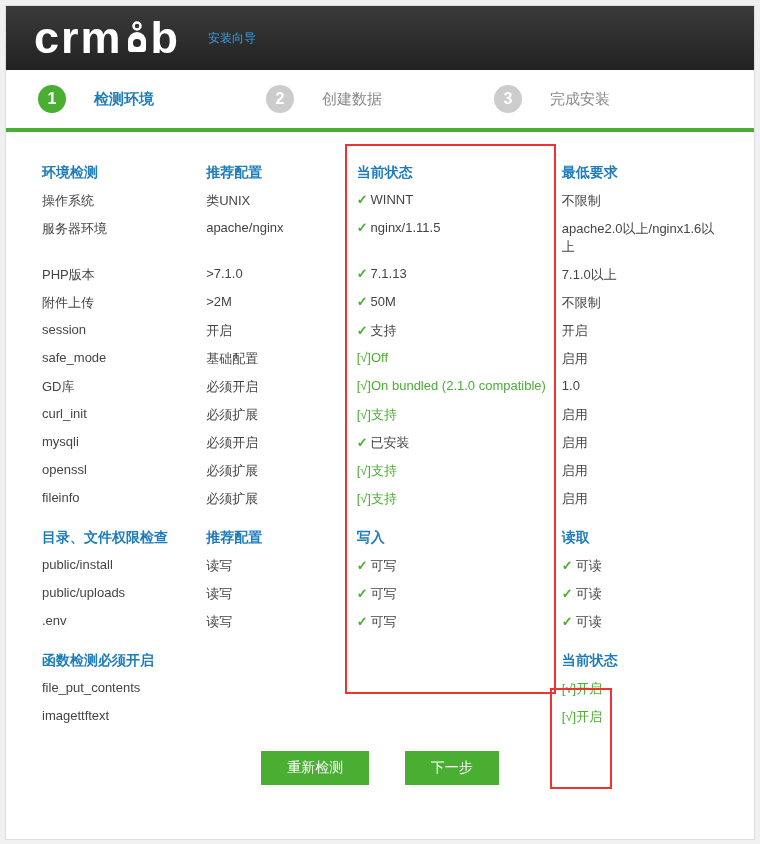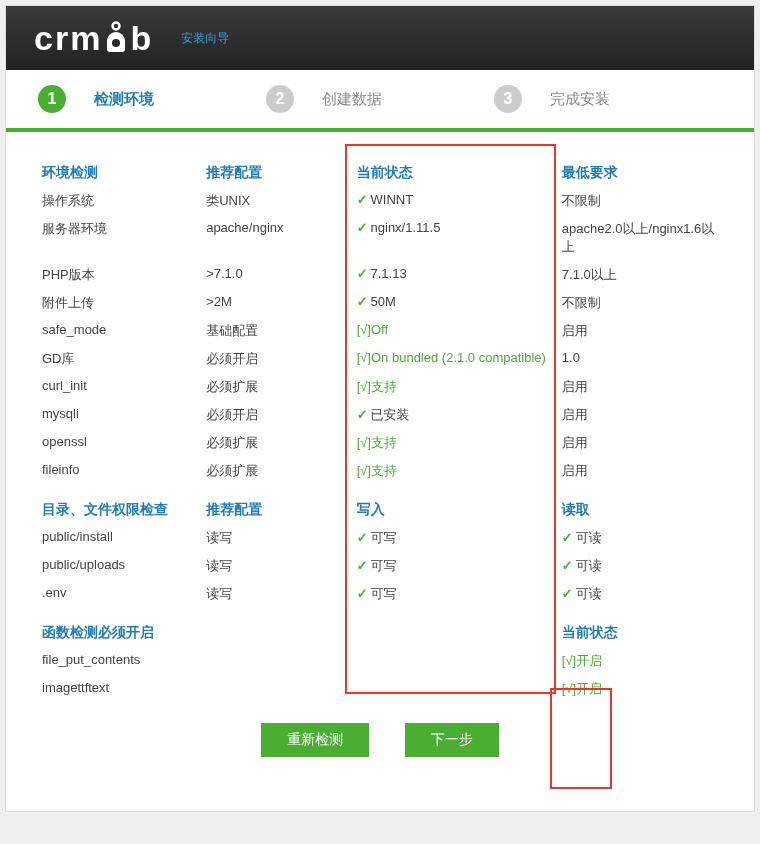--- a/index.html
+++ b/index.html
@@ -1,19 +1,19 @@
 <!DOCTYPE html>
 <html><head>
 <meta charset="utf-8">
 <style>
 * { margin:0; padding:0; box-sizing:border-box; }
 body { background:#f0f0f0; font-family:"Microsoft YaHei",Arial,sans-serif; font-size:13px; color:#444; }
 .wrap { width:750px; margin:5px auto; background:#fff; border:1px solid #ddd; }
 .header { background:linear-gradient(#3a3a3a,#222); height:64px; display:flex; align-items:center; padding-left:28px; }
-.logo { color:#fff; font-size:34px; font-weight:bold; letter-spacing:2px; display:flex; align-items:center; }
+.logo { color:#fff; font-size:45px; font-weight:bold; letter-spacing:2px; display:flex; align-items:center; }
 .logo svg { width:26px; height:34px; margin:0 1px; }
 .title { color:#3b9fe0; font-size:12px; margin-left:28px; }
 .steps { display:flex; height:58px; align-items:center; padding:0 32px; }
 .step { flex:1; display:flex; align-items:center; }
 .step .num { width:28px; height:28px; border-radius:50%; background:#ccc; color:#fff; font-weight:bold; display:flex; align-items:center; justify-content:center; font-size:16px; margin-right:10px; }
 .step.active .num { background:#4aae33; }
 .step .label { color:#888; font-size:15px;margin-left:18px; }
 .step.active .label { color:#1e7cbb; font-weight:bold; }
 .bar { height:4px; background:#4aae33; }
 .content { padding:16px 32px 24px 32px; }
@@ -92,20 +92,26 @@
             <td><span class="check">✓</span><span>7.1.13</span></td>
             <td>7.1.0以上</td>
           </tr>
           <tr>
             <td>附件上传</td>
             <td>&gt;2M</td>
             <td><span class="check">✓</span><span>50M</span></td>
             <td>不限制</td>
           </tr>
           <tr>
+            <td>session</td>
+            <td>开启</td>
+            <td><span class="check">✓</span><span>支持</span></td>
+            <td>开启</td>
+          </tr>
+          <tr>
             <td>safe_mode</td>
             <td>基础配置</td>
             <td><span class="textcheck">[√]Off</span></td>
             <td>启用</td>
           </tr>
           <tr>
             <td>GD库</td>
             <td>必须开启</td>
             <td><span class="textcheck">[√]On bundled (2.1.0 compatible)</span></td>
             <td>1.0</td>

